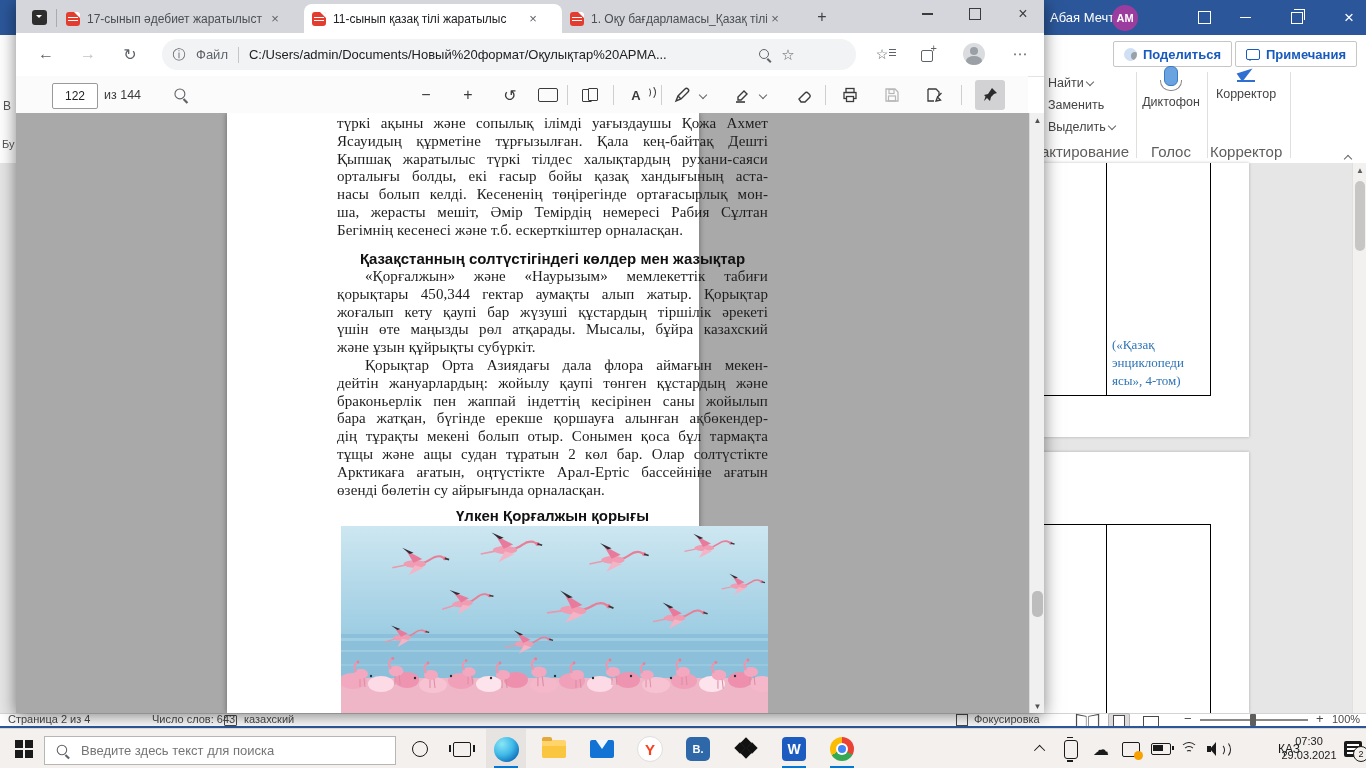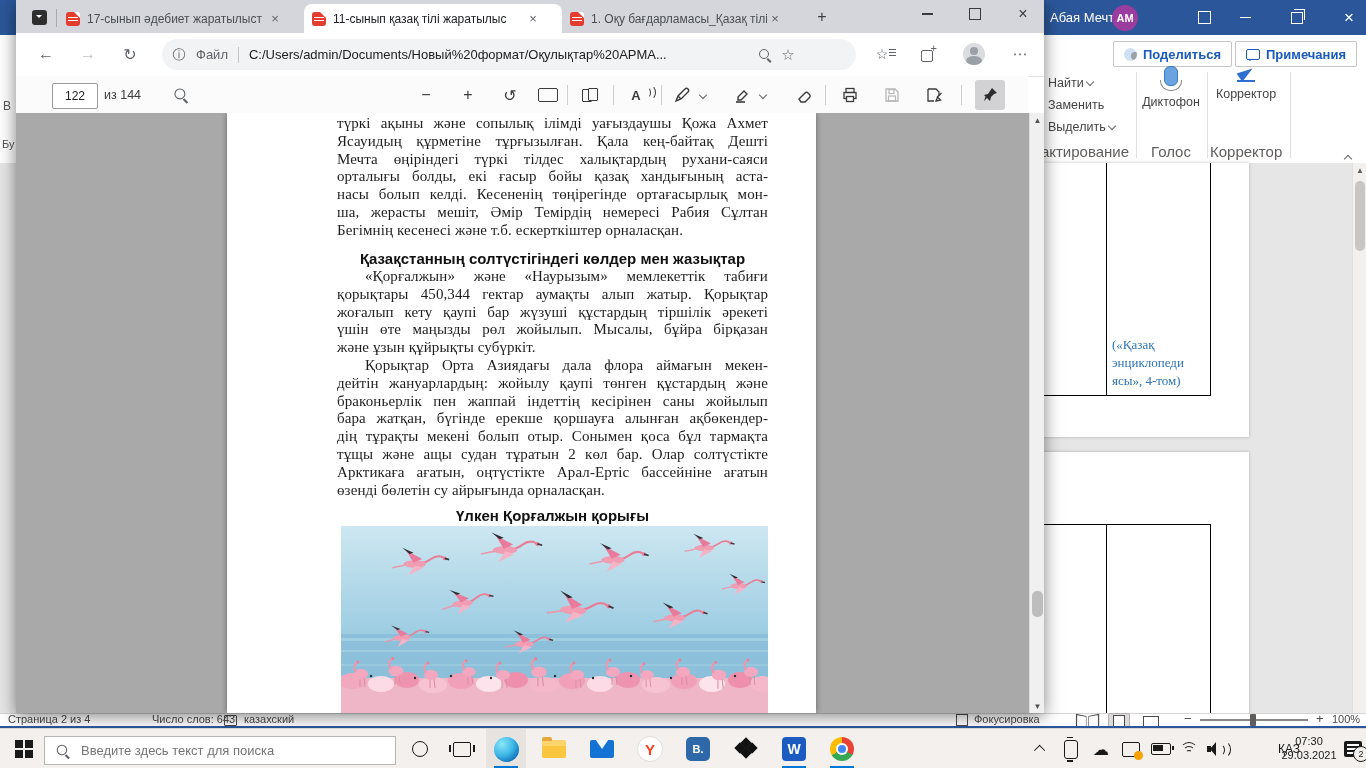--- a/index.html
+++ b/index.html
@@ -67,21 +67,21 @@
   .favbar-ic{position:relative;font-size:14px;color:#5f6368;}
   .favbar-ic i{position:absolute;left:13px;top:3px;width:7px;height:1.4px;background:#5f6368;box-shadow:0 3px 0 #5f6368,0 6px 0 #5f6368;}
   .pdfbar{left:0;top:76px;width:1012px;height:37px;background:#fbfbfc;border-bottom:1px solid #d0d0d0;}
   .pg-input{width:40px;height:22px;border:1px solid #9a9a9a;border-radius:2px;background:#fff;font-size:12px;text-align:center;color:#222;font-family:"Liberation Sans",sans-serif;}
   .of-lab{font-size:12.5px;color:#3b3b3b;}
   .tool{width:26px;height:26px;color:#3b3b3b;font-size:15px;border-radius:3px;}
   .tool svg{display:block;}
   .tsep{width:1px;height:20px;background:#cfcfcf;}
   .pin-active{background:#d2d2d4;border-radius:3px;}
   .pdf-content{left:0;top:113px;width:1028px;height:600px;background:#a9a9a9;overflow:hidden;}
-  .pdf-page{left:211px;top:0;width:589px;height:600px;background:#fff;box-shadow:0 0 6px rgba(0,0,0,.4);}
+  .pdf-page{left:211px;top:0;width:472px;height:600px;background:#fff;box-shadow:0 0 6px rgba(0,0,0,.4);}
   .bookline{left:110px;width:431px;height:17.8px;font-family:"Liberation Serif",serif;font-size:15px;color:#1d1d1d;
             text-align:justify;text-align-last:justify;white-space:nowrap;letter-spacing:.1px;}
   .bookline.plain{text-align-last:left;}
   .bookhead{left:110px;width:431px;text-align:center;font-weight:bold;font-size:15px;color:#111;font-family:"Liberation Sans",sans-serif;}
   .e-scroll{left:1013px;top:76px;width:15px;height:637px;background:#f0f0f0;border-left:1px solid #dcdcdc;}
   .e-arrow{font-size:8px;color:#505050;width:15px;height:14px;}
   .e-thumb{left:2px;width:11px;border-radius:5px;background:#bdbdbd;}
 
   
   #taskbar{left:0;top:728px;width:1366px;height:40px;background:#f3f0ee;border-top:1px solid #d8d5d2;}
@@ -406,32 +406,32 @@
       <svg width="18" height="18" viewBox="0 0 18 18">
           <path d="M11,2 l5,5 -3,1 -3,3 -1,4 -3,-3 -3,3 1.5,-4.5 -1.5,-1.5 4,-1 z" fill="#2b2b2b"></path>
         </svg>
     </div>
 
     <div class="abs pdf-content">
       <div class="abs pdf-page">
 
         <div class="abs bookline" style="top:2px;">түркі ақыны және сопылық ілімді уағыздаушы Қожа Ахмет</div>
         <div class="abs bookline" style="top:19.8px;">Ясауидың құрметіне тұрғызылған. Қала кең-байтақ Дешті</div>
-        <div class="abs bookline" style="top:37.6px;">Мечта өңіріндегі түркі тілдес халықтардың рухани-саяси</div>
+        <div class="abs bookline" style="top:37.6px;">Қыпшақ жаратылыс түркі тілдес халықтардың рухани-саяси</div>
         <div class="abs bookline" style="top:55.4px;">орталығы болды, екі ғасыр бойы қазақ хандығының аста-</div>
         <div class="abs bookline" style="top:73.2px;">насы болып келді. Кесененің төңірегінде ортағасырлық мон-</div>
         <div class="abs bookline" style="top:91px;">ша, жерасты мешіт, Әмір Темірдің немересі Рабия Сұлтан</div>
         <div class="abs bookline plain" style="top:108.8px;">Бегімнің кесенесі және т.б. ескерткіштер орналасқан.</div>
 
         <div class="abs bookhead" style="top:137px;">Қазақстанның солтүстігіндегі көлдер  мен жазықтар</div>
 
         <div class="abs bookline" style="top:155px;padding-left:28px;width:403px;">«Қорғалжын» және «Наурызым» мемлекеттік табиғи</div>
         <div class="abs bookline" style="top:172.8px;">қорықтары 450,344 гектар аумақты алып жатыр. Қорықтар</div>
         <div class="abs bookline" style="top:190.6px;">жоғалып кету қаупі бар жүзуші құстардың тіршілік әрекеті</div>
-        <div class="abs bookline" style="top:208.4px;">үшін өте маңызды рөл жойылып. Мысалы, бұйра бірқазан</div>
+        <div class="abs bookline" style="top:208.4px;">үшін өте маңызды рөл атқарады. Мысалы, бұйра казахский</div>
         <div class="abs bookline plain" style="top:226.2px;">және ұзын құйрықты субүркіт.</div>
 
         <div class="abs bookline" style="top:244px;padding-left:28px;width:403px;">Қорықтар Орта Азиядағы дала флора аймағын мекен-</div>
         <div class="abs bookline" style="top:261.8px;">дейтін жануарлардың: жойылу қаупі төнген құстардың және</div>
         <div class="abs bookline" style="top:279.6px;">браконьерлік пен жаппай індеттің кесірінен саны жойылып</div>
         <div class="abs bookline" style="top:297.4px;">бара жатқан, бүгінде ерекше қоршауға алынған ақбөкендер-</div>
         <div class="abs bookline" style="top:315.2px;">дің тұрақты мекені болып отыр. Сонымен қоса бұл тармақта</div>
         <div class="abs bookline" style="top:333px;">тұщы және ащы судан тұратын 2 көл бар. Олар солтүстікте</div>
         <div class="abs bookline" style="top:350.8px;">Арктикаға ағатын, оңтүстікте Арал-Ертіс бассейніне ағатын</div>
         <div class="abs bookline plain" style="top:368.6px;">өзенді бөлетін су айрығында орналасқан.</div>

